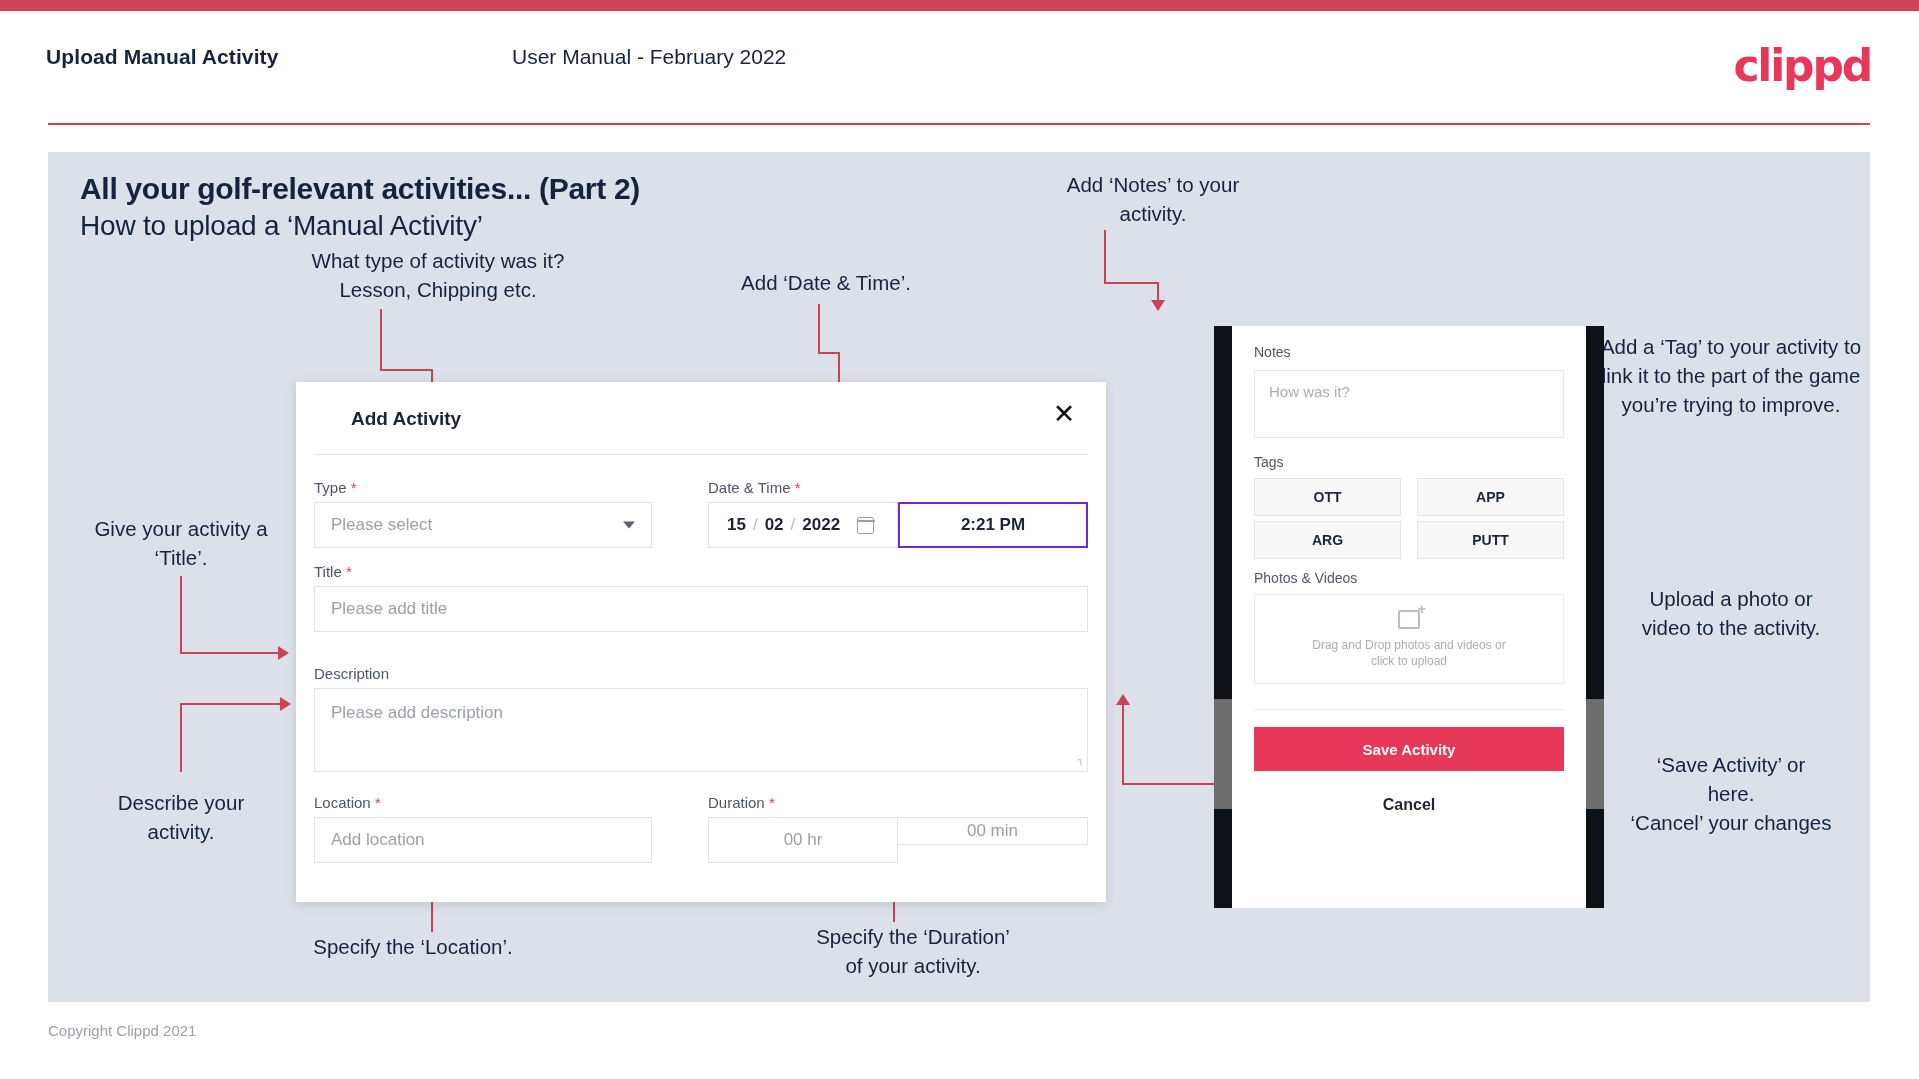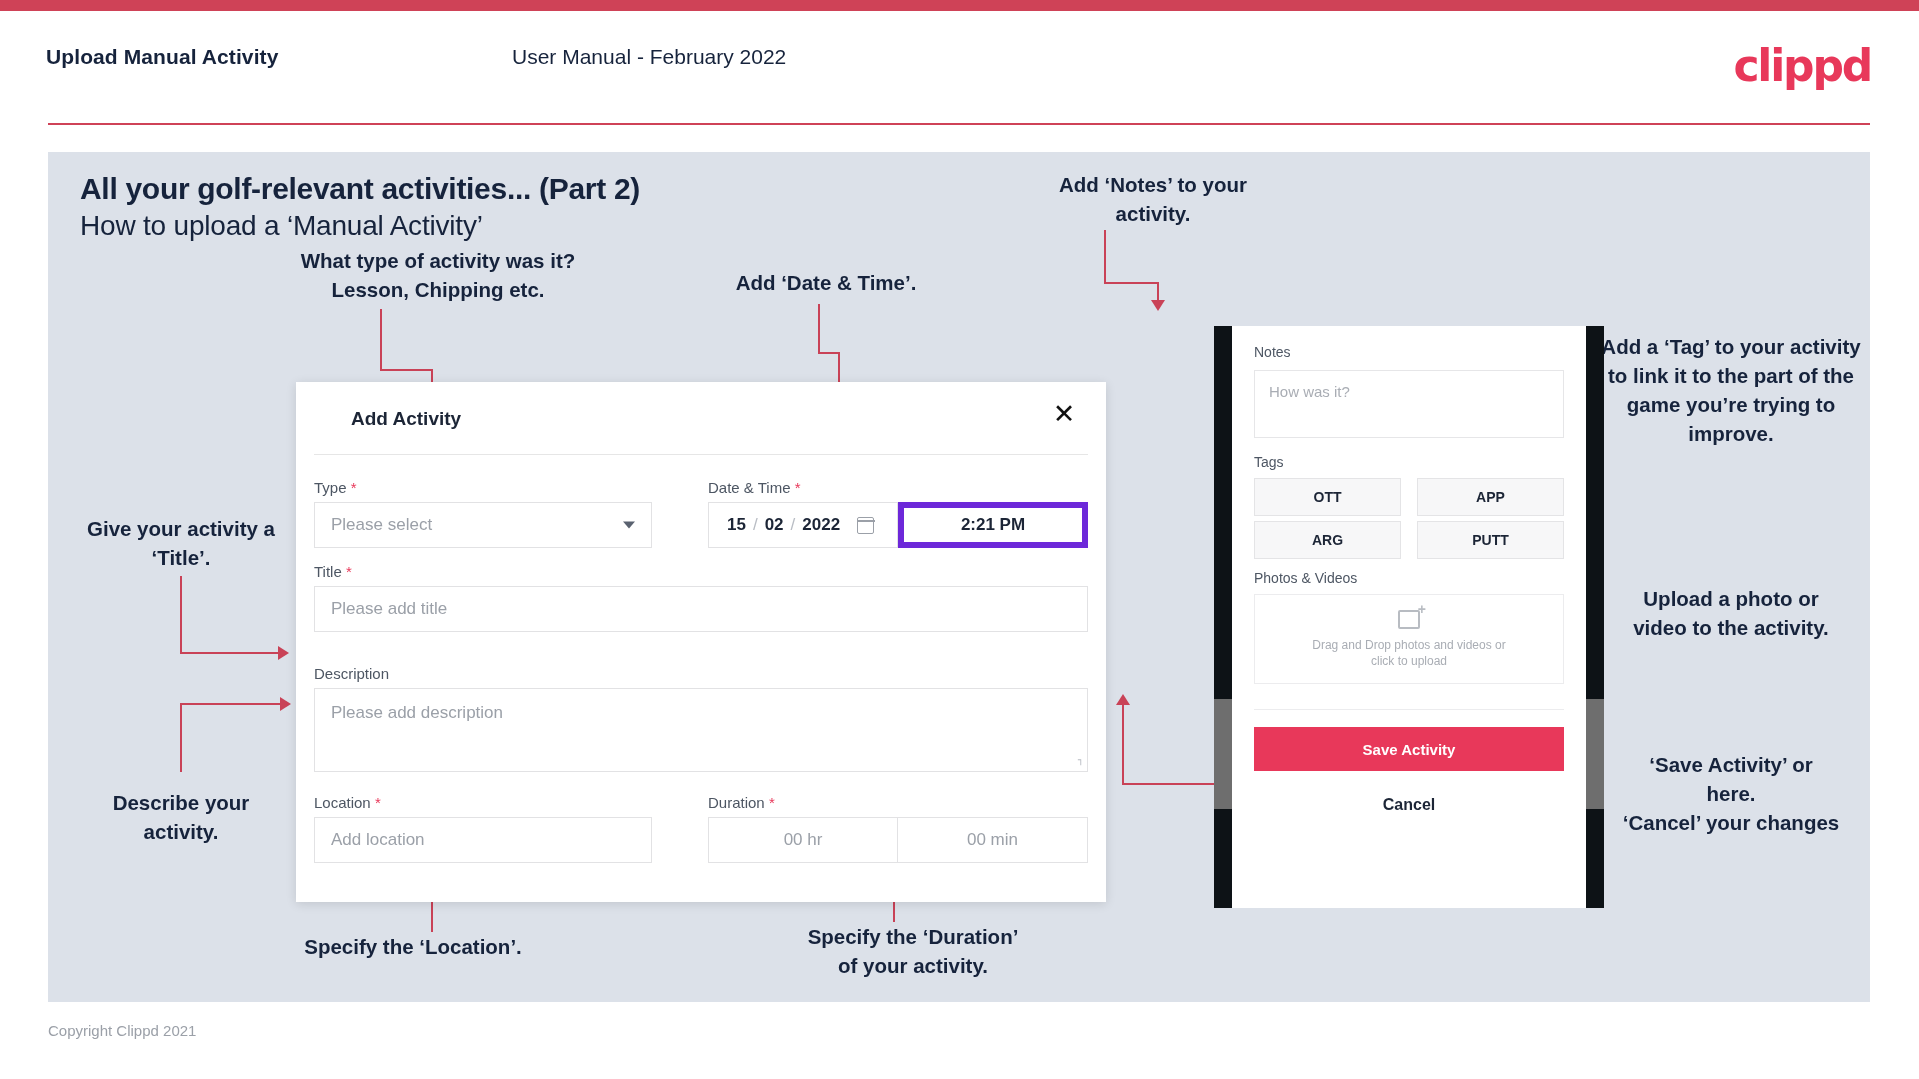--- a/index.html
+++ b/index.html
@@ -58,21 +58,21 @@
   .slide-subtitle {
     position: absolute; left: 32px; top: 58px;
     font-size: 28px; font-weight: 400; color: #16233c;
     letter-spacing: -.2px;
   }
 
   
   .anno {
     position: absolute;
     font-size: 20.5px; color: #16233c; line-height: 29px;
-    text-align: center; font-weight: 700;
+    text-align: center; font-weight: 400;
   }
 
   
   .ln { position: absolute; background: #c94257; }
   .ln.h { height: 2px; }
   .ln.v { width: 2px; }
   .arrow { position: absolute; width: 0; height: 0; }
   .arrow.down {
     border-left: 7px solid transparent;
     border-right: 7px solid transparent;
@@ -148,21 +148,21 @@
     border: 1.6px solid #9ba0a8; border-radius: 2px;
     position: relative;
   }
   .cal-ico::before {
     content: ""; position: absolute; left: -1.6px; right: -1.6px;
     top: 2px; height: 2px; background: #9ba0a8;
   }
   .time-box {
     position: absolute; display: flex; align-items: center;
     justify-content: center;
-    background: #fff; border: 6px solid #6d28d9;
+    background: #fff; border: 2px solid #6d28d9;
     font-size: 17px; color: #1c2536; font-weight: 700;
   }
   .textarea {
     position: absolute; background: #fff; border: 1px solid #e2e2e4;
     font-size: 17px; color: #9ba0a8;
     padding: 14px 0 0 16px;
   }
   .ta-grip {
     position: absolute; right: 3px; bottom: 2px;
     font-size: 12px; color: #b9bdc4; transform: rotate(90deg);
@@ -413,21 +413,21 @@
       <span class="req">*</span>
     </div>
     <div class="input" style="left:18px; top:435px; width:338px; height:46px;">Add location</div>
 
     <div class="fld-label" style="left:412px; top:412px;">
       <span>Duration</span>
       <span class="req">*</span>
     </div>
     <div class="dur-wrap" style="left:412px; top:435px;">
       <div class="dur-cell" style="width:190px; height:46px;">00 hr</div>
-      <div class="dur-cell" style="width:190px; height:46px;">00 min</div>
+      <div class="dur-cell" style="width:190px; height:28px;">00 min</div>
     </div>
   </div>
 
   <div class="phone">
     <div class="bezel left"></div>
     <div class="bezel right"></div>
     <div class="bezel-gray left"></div>
     <div class="bezel-gray right"></div>
 
     <div class="screen">

